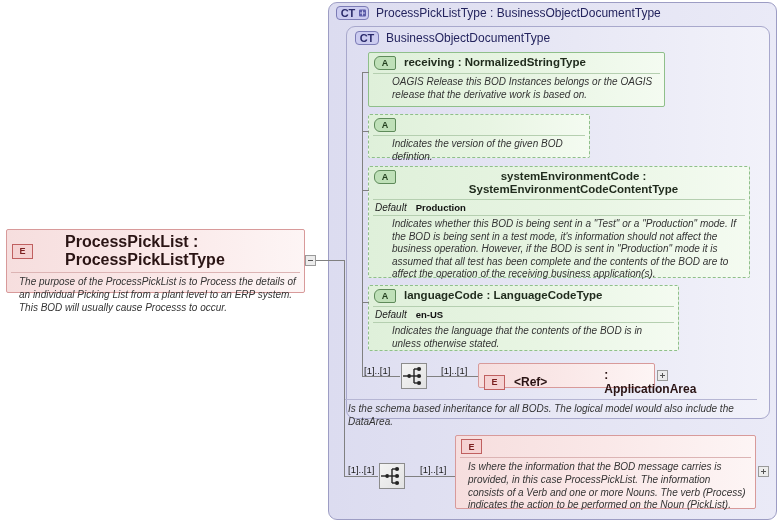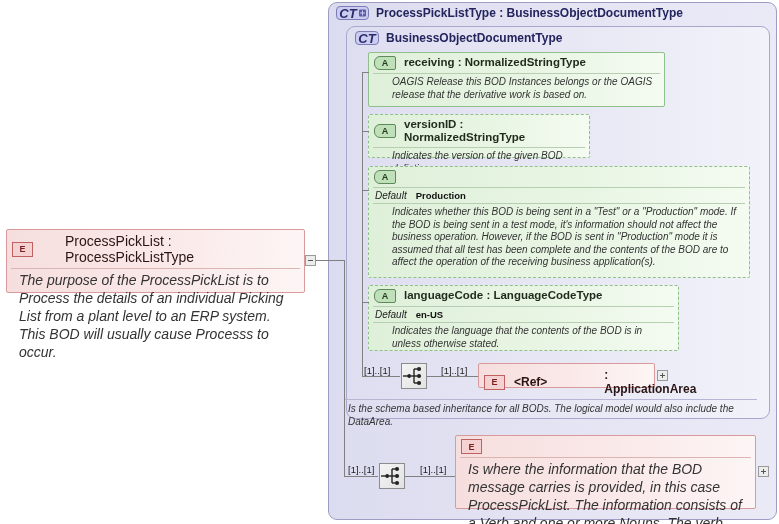--- a/index.html
+++ b/index.html
@@ -70,26 +70,25 @@
     display: flex;
     align-items: center;
     gap: 7px;
     white-space: nowrap;
   }
   .badge {
     display: inline-flex;
     align-items: center;
     justify-content: center;
     font-family: "Liberation Sans", sans-serif;
-    font-size: 13px;
+    font-size: 11px;
     font-weight: bold;
     letter-spacing: 0px;
     color: #2a2a6a;
     box-sizing: border-box;
-    font-style: italic;
   }
   .badge-ct {
     width: 24px; height: 14px;
     border: 1px solid #7b7bb5;
     border-radius: 4px;
     background: #ccccf0;
   }
   .badge-ct-plus {
     width: 33px; height: 14px;
     border: 1px solid #7b7bb5;
@@ -107,21 +106,21 @@
     border-radius: 1px;
   }
   .badge-ct-plus .pl::before {
     content:""; position:absolute; left:1px; top:3px; width:5px; height:1px; background:#ccccf0;
   }
   .badge-ct-plus .pl::after {
     content:""; position:absolute; left:3px; top:1px; width:1px; height:5px; background:#ccccf0;
   }
   .ct-title {
     font-size: 12px;
-    font-weight: bold;
+    font-weight: normal;
     color: #24245e;
   }
 
   
   .attr {
     position: absolute;
     background: linear-gradient(to right, #dff0da 0%, #e8f5e3 55%, #f4fbf1 100%);
     box-sizing: border-box;
     border-radius: 2px;
   }
@@ -197,33 +196,33 @@
     background: #f5d2d2;
     display: inline-flex;
     align-items: center;
     justify-content: center;
     font-size: 9px;
     font-weight: bold;
     color: #7a1f1f;
     box-sizing: border-box;
   }
   .elem-name {
-    font-size: 14px;
-    font-weight: normal;
+    font-size: 16px;
+    font-weight: bold;
     color: #2a1414;
     padding-left: 23px;
   }
   .elem-sep {
     height: 1px;
     background: #dcb4b4;
     margin: 0 4px;
   }
   .elem-doc {
     padding: 3px 6px 4px 12px;
-    font-size: 14px;
+    font-size: 10px;
     font-style: italic;
     color: #333;
     line-height: 1.28;
   }
 
   
   .ref-name { font-size: 12px; font-weight: bold; color: #2a1414; }
   .ref-type { font-size: 12px; font-weight: bold; color: #2a1414; margin-left: 48px; }
 
   
@@ -291,29 +290,29 @@
     <span class="badge-a">A</span>
     <span class="attr-name">receiving : NormalizedStringType</span>
   </div>
   <div class="attr-sep"></div>
   <div class="attr-doc">OAGIS Release this BOD Instances belongs or the OAGIS release that the derivative work is based on.</div>
 </div>
 
 <div class="attr dashed" style="left:368px; top:114px; width:222px; height:44px;">
   <div class="attr-head">
     <span class="badge-a">A</span>
-    <span class="attr-name">versionID : NormalizedStringType</span>
   </div>
   <div class="attr-sep"></div>
   <div class="attr-doc">Indicates the version of the given BOD defintion.</div>
 </div>
 
 <div class="attr dashed" style="left:368px; top:166px; width:382px; height:112px;">
   <div class="attr-head" style="align-items:flex-start;">
     <span class="badge-a">A</span>
+    <span class="attr-name" style="display:block; text-align:center; width:345px;">systemEnvironmentCode : SystemEnvironmentCodeContentType</span>
   </div>
   <div class="attr-sep"></div>
   <div class="attr-default">
     <span class="lbl">Default</span>
     <span class="val">Production</span>
   </div>
   <div class="attr-sep"></div>
   <div class="attr-doc">Indicates whether this BOD is being sent in a "Test" or a "Production" mode. If the BOD is being sent in a test mode, it's information should not affect the business operation. However, if the BOD is sent in "Production" mode it is assumed that all test has been complete and the contents of the BOD are to affect the operation of the receiving business application(s).</div>
 </div>
 

